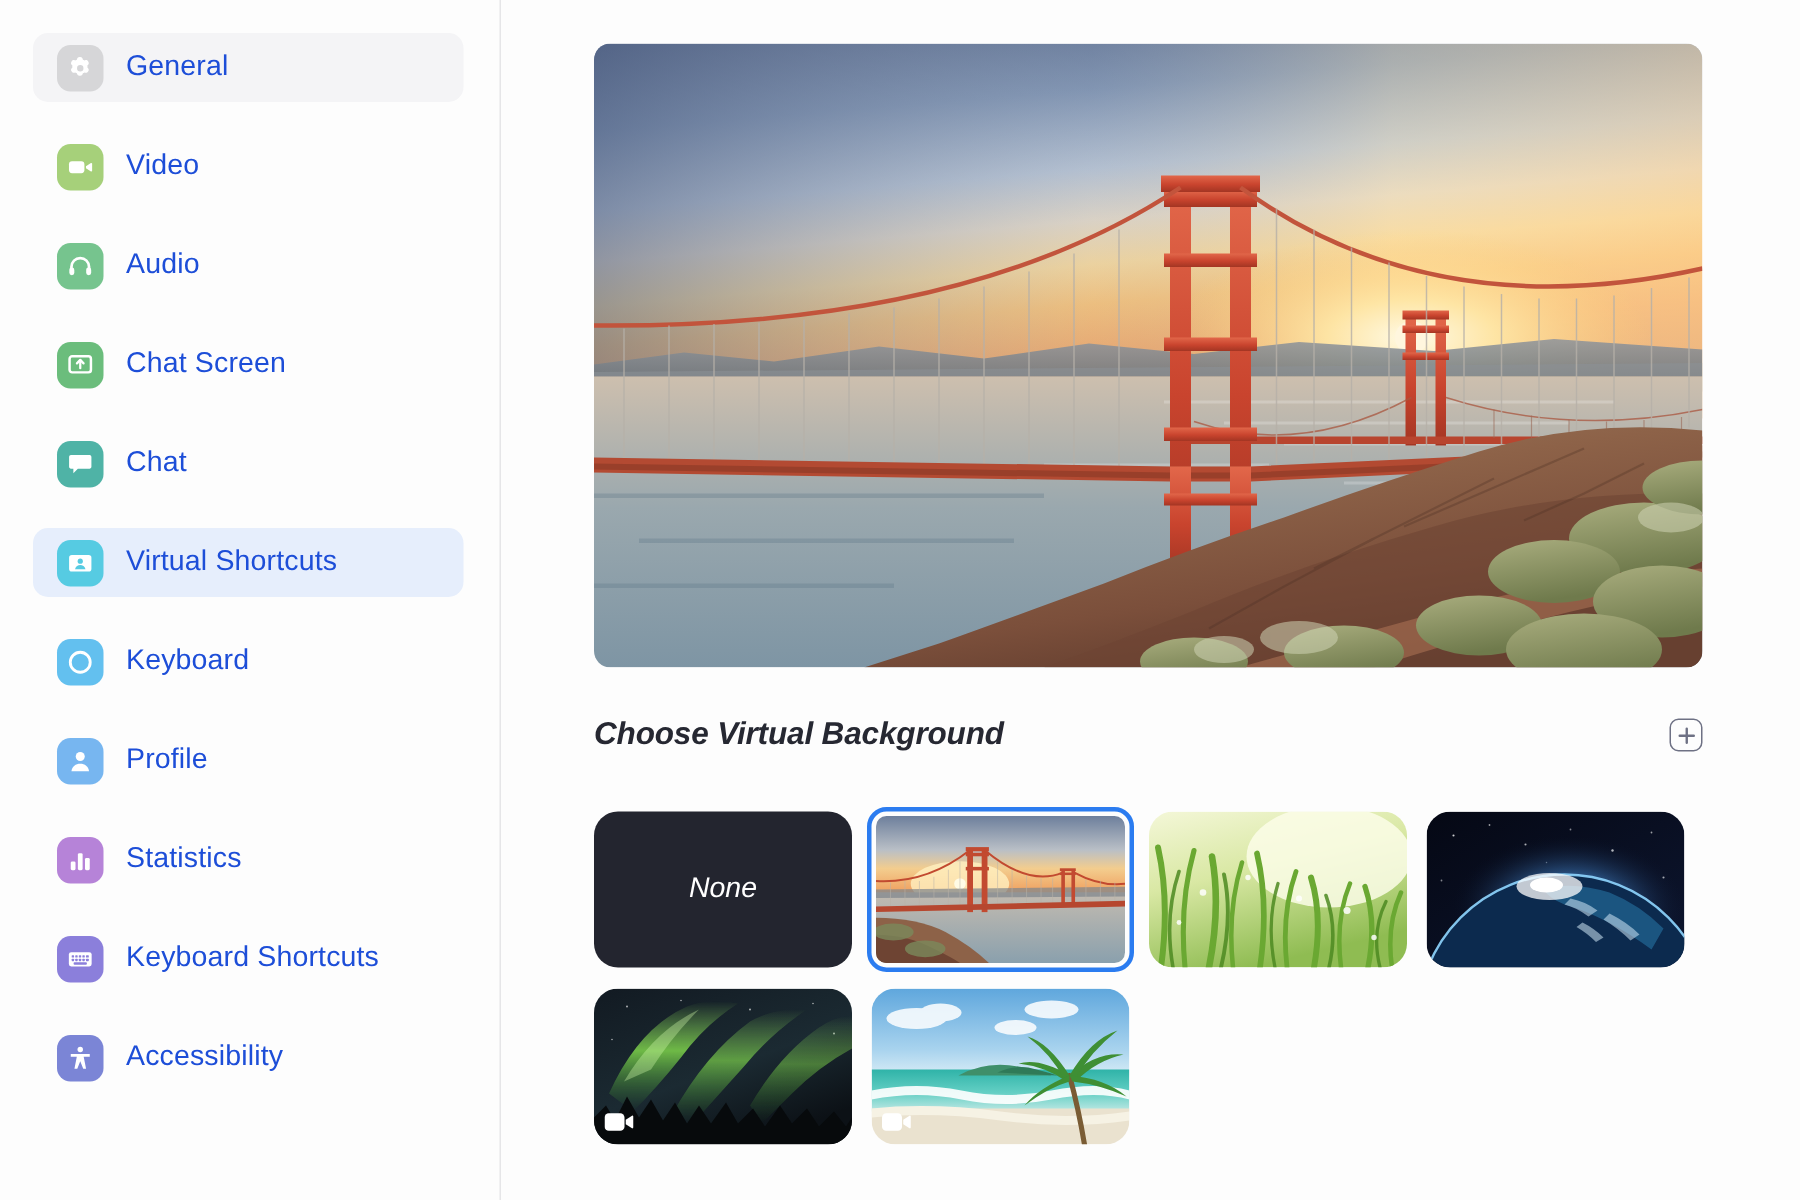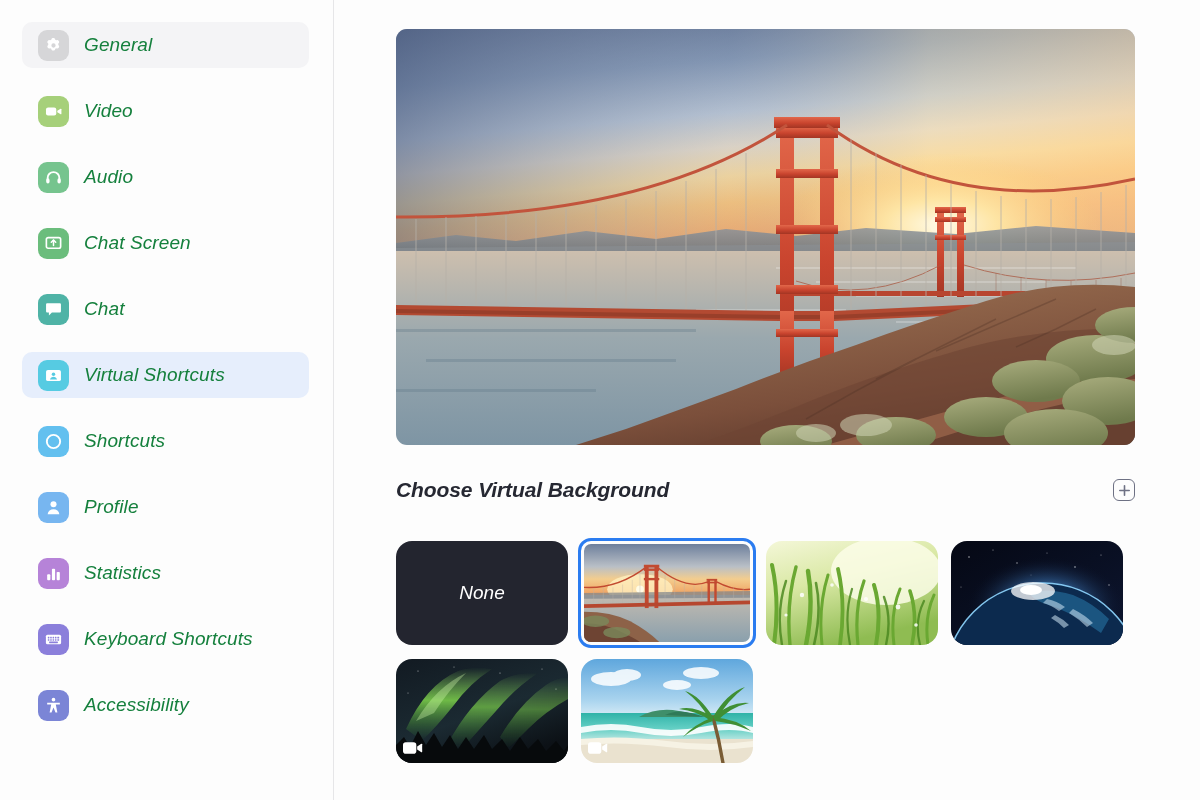--- a/index.html
+++ b/index.html
@@ -25,24 +25,23 @@
     margin: 0 24px 20px 22px;
     padding-left: 16px;
     border-radius: 10px;
     gap: 15px;
     cursor: pointer;
   }
   .nav-item.sel-grey { background: #f4f4f6; }
   .nav-item.sel-blue { background: #e6eefc; }
   .nav-label {
     font-size: 19px;
-    color: #15803d;
+    color: #1d4ed8;
     letter-spacing: .1px;
     white-space: nowrap;
-    font-style: italic;
   }
   .nav-icon {
     width: 31px; height: 31px;
     border-radius: 9px;
     flex: 0 0 31px;
     display: flex; align-items: center; justify-content: center;
   }
   .nav-icon svg { display: block; }
 
   
@@ -179,21 +178,21 @@
         </span>
         <span class="nav-label">Virtual Shortcuts</span>
       </div>
       <div class="nav-item">
         <span class="nav-icon" style="background: rgb(99, 192, 239);">
           <svg width="19" height="19" viewBox="0 0 24 24">
             <circle cx="12" cy="12" r="8.4" fill="none" stroke="#ffffff" stroke-width="2.4"></circle>
             <circle cx="12" cy="12" r="4.4" fill="none" stroke="#ffffff" stroke-width="0"></circle>
           </svg>
         </span>
-        <span class="nav-label">Shortcuts</span>
+        <span class="nav-label">Keyboard</span>
       </div>
       <div class="nav-item">
         <span class="nav-icon" style="background: rgb(119, 182, 240);">
           <svg width="19" height="19" viewBox="0 0 24 24">
             <circle fill="#ffffff" cx="12" cy="8" r="3.8"></circle>
             <path fill="#ffffff" d="M4.6 20.4c.5-4.1 3.6-6.3 7.4-6.3s6.9 2.2 7.4 6.3z"></path>
           </svg>
         </span>
         <span class="nav-label">Profile</span>
       </div>

